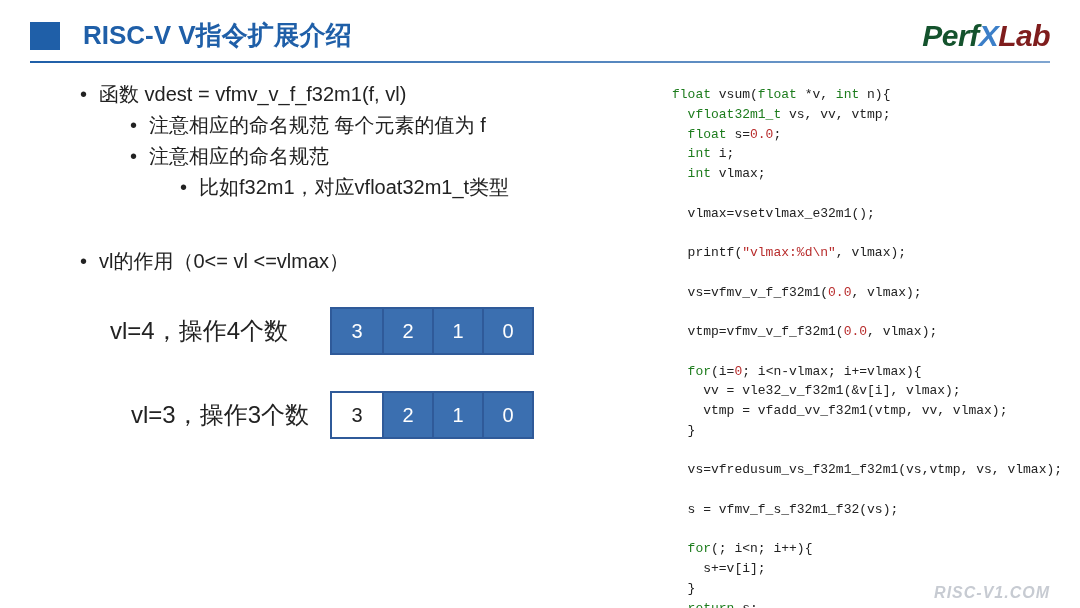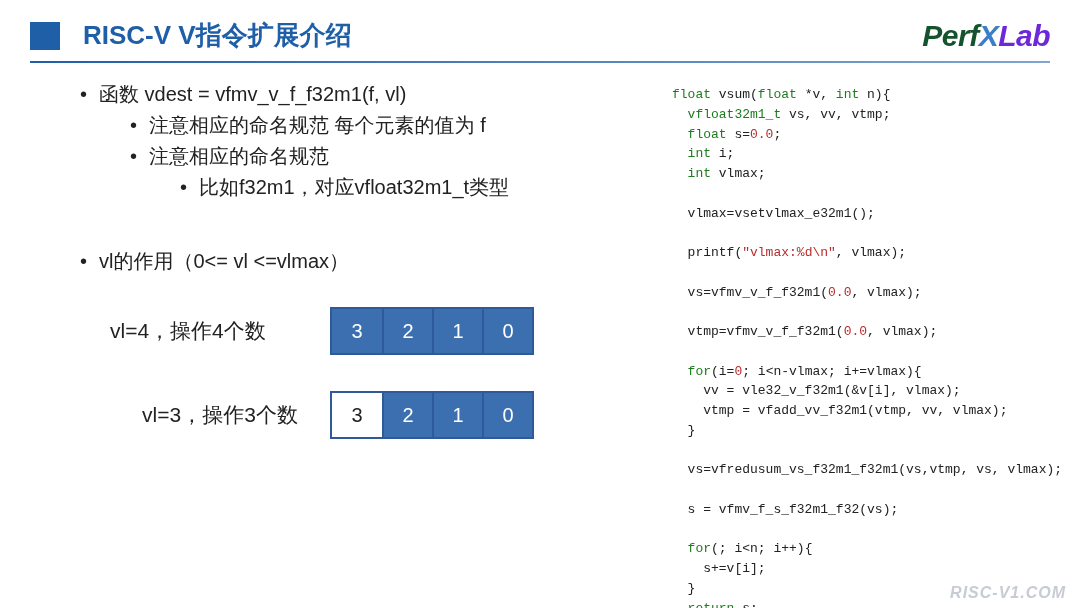--- a/index.html
+++ b/index.html
@@ -34,21 +34,21 @@
       color: #1f5fa8;
     }
     .logo {
       font-size: 30px;
       font-weight: 600;
       font-style: italic;
       letter-spacing: -0.5px;
     }
     .logo .perf { color: #14532d; }
     .logo .x { color: #3c7fc8; font-style: italic; }
-    .logo .lab { color: #6d28d9; }
+    .logo .lab { color: #7f1d1d; }
     .hr {
       height: 2px;
       background: linear-gradient(to right, #1f5fa8 0%, #7fa5d0 100%);
       margin: 0 30px 18px 30px;
     }
     .content {
       display: flex;
       padding: 0 30px;
     }
     .left {
@@ -61,21 +61,21 @@
     .b3 { padding-left: 150px; margin-bottom: 21px; }
     .bul { margin-right: 12px; }
     .gap { height: 26px; }
     .diagram-row {
       display: flex;
       align-items: center;
       margin-top: 32px;
       padding-left: 80px;
     }
     .dlabel {
-      font-size: 21px;
+      font-size: 24px;
       width: 220px;
     }
     .cells {
       display: flex;
       border: 2px solid #2f5a99;
     }
     .cell {
       width: 50px;
       height: 44px;
       display: flex;
@@ -97,21 +97,21 @@
       font-family: "Courier New", monospace;
       font-size: 13px;
       line-height: 1.52;
       white-space: pre;
       color: #222;
     }
     .kw { color: #1d7c1d; }
     .str { color: #b82c2c; }
     .watermark {
       position: absolute;
-      right: 14px;
+      right: 30px;
       bottom: 6px;
       font-size: 16px;
       font-weight: 700;
       font-style: italic;
       color: rgba(180,185,195,0.75);
       letter-spacing: 1px;
     }
   </style>
 </head>
 <body>

